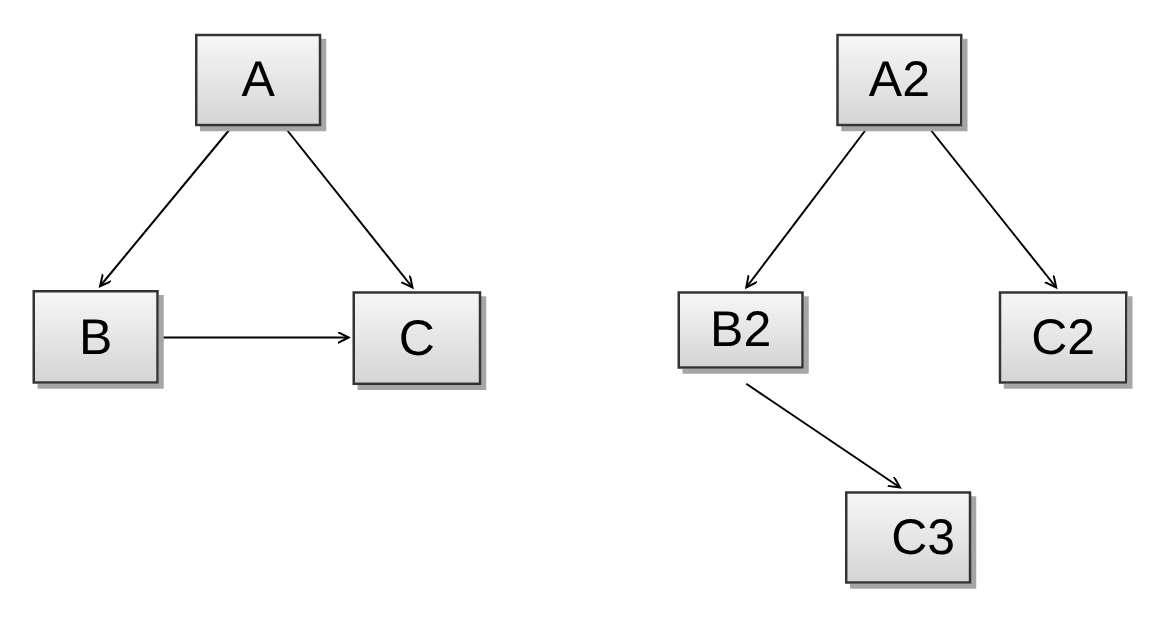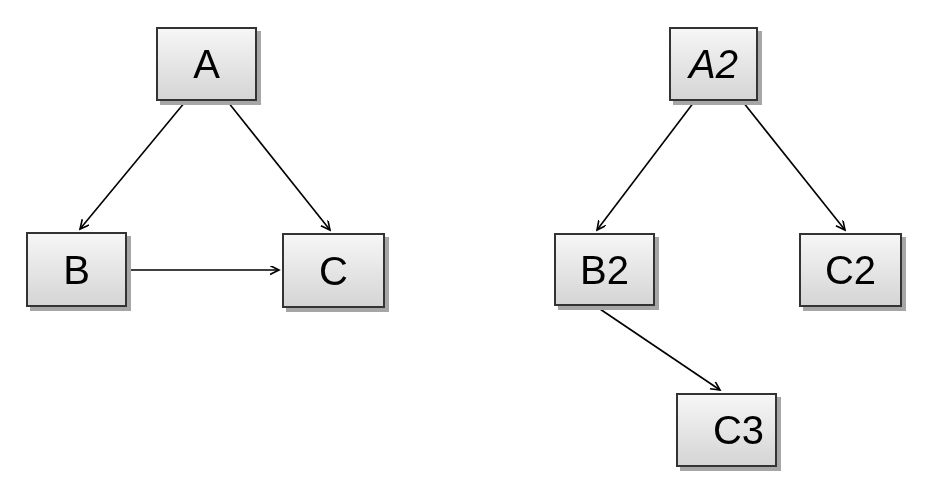--- a/index.html
+++ b/index.html
@@ -65,24 +65,24 @@
   <div id="nodes-layer">
       <div class="node" style="left: 156px; top: 27px; width: 101px; height: 74px;">
         <span class="node-label">A</span>
       </div>
       <div class="node" style="left: 26px; top: 232px; width: 101px; height: 75px;">
         <span class="node-label">B</span>
       </div>
       <div class="node" style="left: 282px; top: 233px; width: 103px; height: 75px;">
         <span class="node-label">C</span>
       </div>
-      <div class="node" style="left: 669px; top: 27px; width: 89px; height: 74px; font-style: italic;">
+      <div class="node" style="left: 669px; top: 27px; width: 101px; height: 74px;">
         <span class="node-label">A2</span>
       </div>
-      <div class="node" style="left: 542px; top: 233px; width: 101px; height: 73px; margin-left: 12px;">
+      <div class="node" style="left: 542px; top: 233px; width: 101px; height: 62px;">
         <span class="node-label">B2</span>
       </div>
       <div class="node" style="left: 799px; top: 233px; width: 103px; height: 74px;">
         <span class="node-label">C2</span>
       </div>
       <div class="node" style="left: 676px; top: 393px; width: 101px; height: 74px; padding-left: 24px;">
         <span class="node-label">C3</span>
       </div>
     </div>
 </div>

